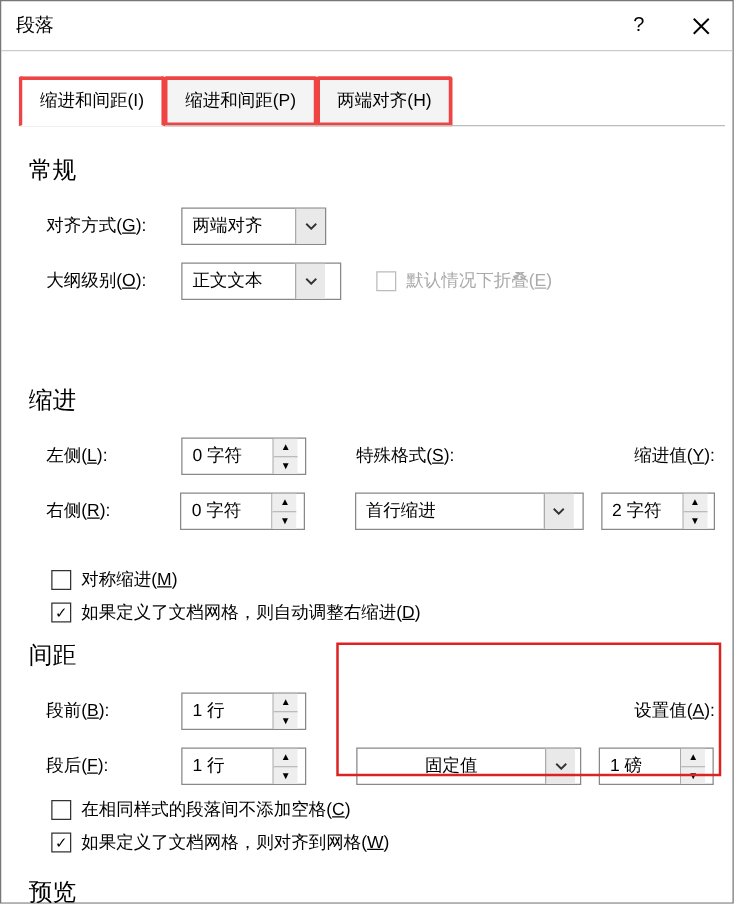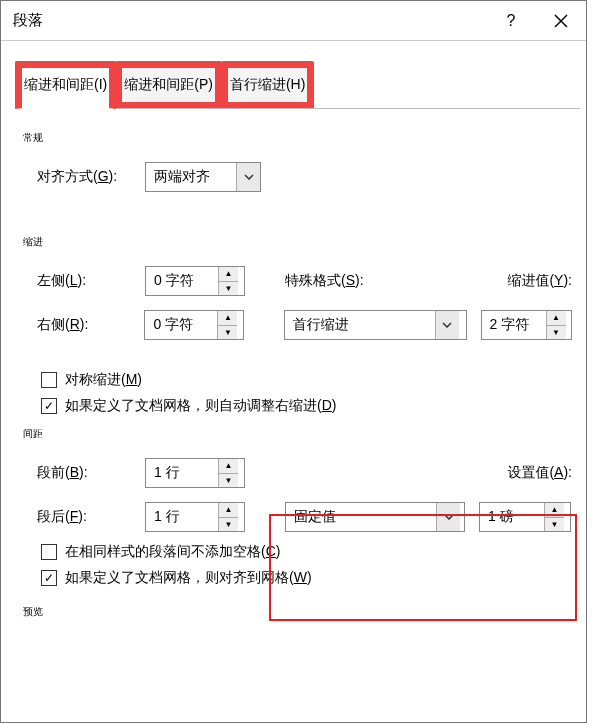--- a/index.html
+++ b/index.html
@@ -39,22 +39,22 @@
     justify-content: center;
     font-size: 16px;
     cursor: pointer;
   }
   .titlebar .close svg { width: 14px; height: 14px; }
   .tabs {
     display: flex;
     margin: 20px 0 0 14px;
   }
   .tab {
-    padding: 8px 2px;
-    border: 7px solid #ef4444;
+    padding: 8px 14px;
+    border: 3px solid #ef4444;
     background: #f4f4f4;
     cursor: pointer;
     font-size: 14px;
     border-radius: 2px 2px 0 0;
     margin-right: -1px;
   }
   .tab.active {
     background: #fff;
     border-bottom: 1px solid #fff;
     position: relative;
@@ -64,21 +64,21 @@
     border-bottom: 1px solid #bbb;
     margin: -1px 6px 0 14px;
     position: relative;
     z-index: 1;
   }
   .content {
     padding: 0 14px 0 14px;
   }
   .section-header {
     margin: 22px 0 14px 8px;
-    font-size: 10px;
+    font-size: 19px;
   }
   .row {
     display: flex;
     align-items: center;
     margin: 8px 0 8px 22px;
     min-height: 36px;
   }
   .lbl {
     width: 108px;
     font-size: 14px;
@@ -170,42 +170,56 @@
       <svg viewBox="0 0 14 14">
           <line x1="1" y1="1" x2="13" y2="13" stroke="#000" stroke-width="1.5"></line>
           <line x1="13" y1="1" x2="1" y2="13" stroke="#000" stroke-width="1.5"></line>
         </svg>
     </div>
   </div>
 
   <div class="tabs">
     <div class="tab active">缩进和间距(I)</div>
     <div class="tab">缩进和间距(P)</div>
-    <div class="tab">首行缩进(H)</div>
+    <div class="tab">两端对齐(H)</div>
   </div>
   <div class="tab-underline"></div>
 
   <div class="content">
 
     <div class="section-header">常规</div>
 
     <div class="row">
       <div class="lbl"><span>对齐方式(<u>G</u>):</span></div>
       <div class="combo" style="width:116px">
         <input type="text" value="两端对齐" style="">
         <div class="arrow">
             <svg viewBox="0 0 10 6">
               <polyline points="1,1 5,5 9,1" fill="none" stroke="#333" stroke-width="1.5"></polyline>
             </svg>
           </div>
       </div>
     </div>
 
-
-    <div class="section-header" style="margin-top:40px">缩进</div>
+    <div class="row">
+      <div class="lbl"><span>大纲级别(<u>O</u>):</span></div>
+      <div class="combo" style="width:128px">
+        <input type="text" value="正文文本" style="">
+        <div class="arrow">
+            <svg viewBox="0 0 10 6">
+              <polyline points="1,1 5,5 9,1" fill="none" stroke="#333" stroke-width="1.5"></polyline>
+            </svg>
+          </div>
+      </div>
+      <div style="width:28px"></div>
+      <div class="cb disabled"></div>
+      <div class="disabled-text"><span>默认情况下折叠(<u>E</u>)</span></div>
+    </div>
+
+    <div class="section-header" style="margin-top:64px">缩进</div>
 
     <div class="row">
       <div class="lbl"><span>左侧(<u>L</u>):</span></div>
       <div class="spinner" style="width:100px">
         <input type="text" style="width: 72px;" value="0 字符">
         <div class="spins">
             <div>▲</div>
             <div>▼</div>
           </div>
       </div>
@@ -272,21 +286,21 @@
       <div class="lbl"><span>段后(<u>F</u>):</span></div>
       <div class="spinner" style="width:100px">
         <input type="text" style="width: 72px;" value="1 行">
         <div class="spins">
             <div>▲</div>
             <div>▼</div>
           </div>
       </div>
       <div style="width:40px"></div>
       <div class="combo" style="width:180px">
-        <input type="text" style="width: 150px;" value="固定值">
+        <input type="text" style="width: 150px; text-align: center;" value="固定值">
         <div class="arrow">
             <svg viewBox="0 0 10 6">
               <polyline points="1,1 5,5 9,1" fill="none" stroke="#333" stroke-width="1.5"></polyline>
             </svg>
           </div>
       </div>
       <div style="width:14px"></div>
       <div class="spinner" style="width:92px">
         <input type="text" style="width: 64px;" value="1 磅">
         <div class="spins">

